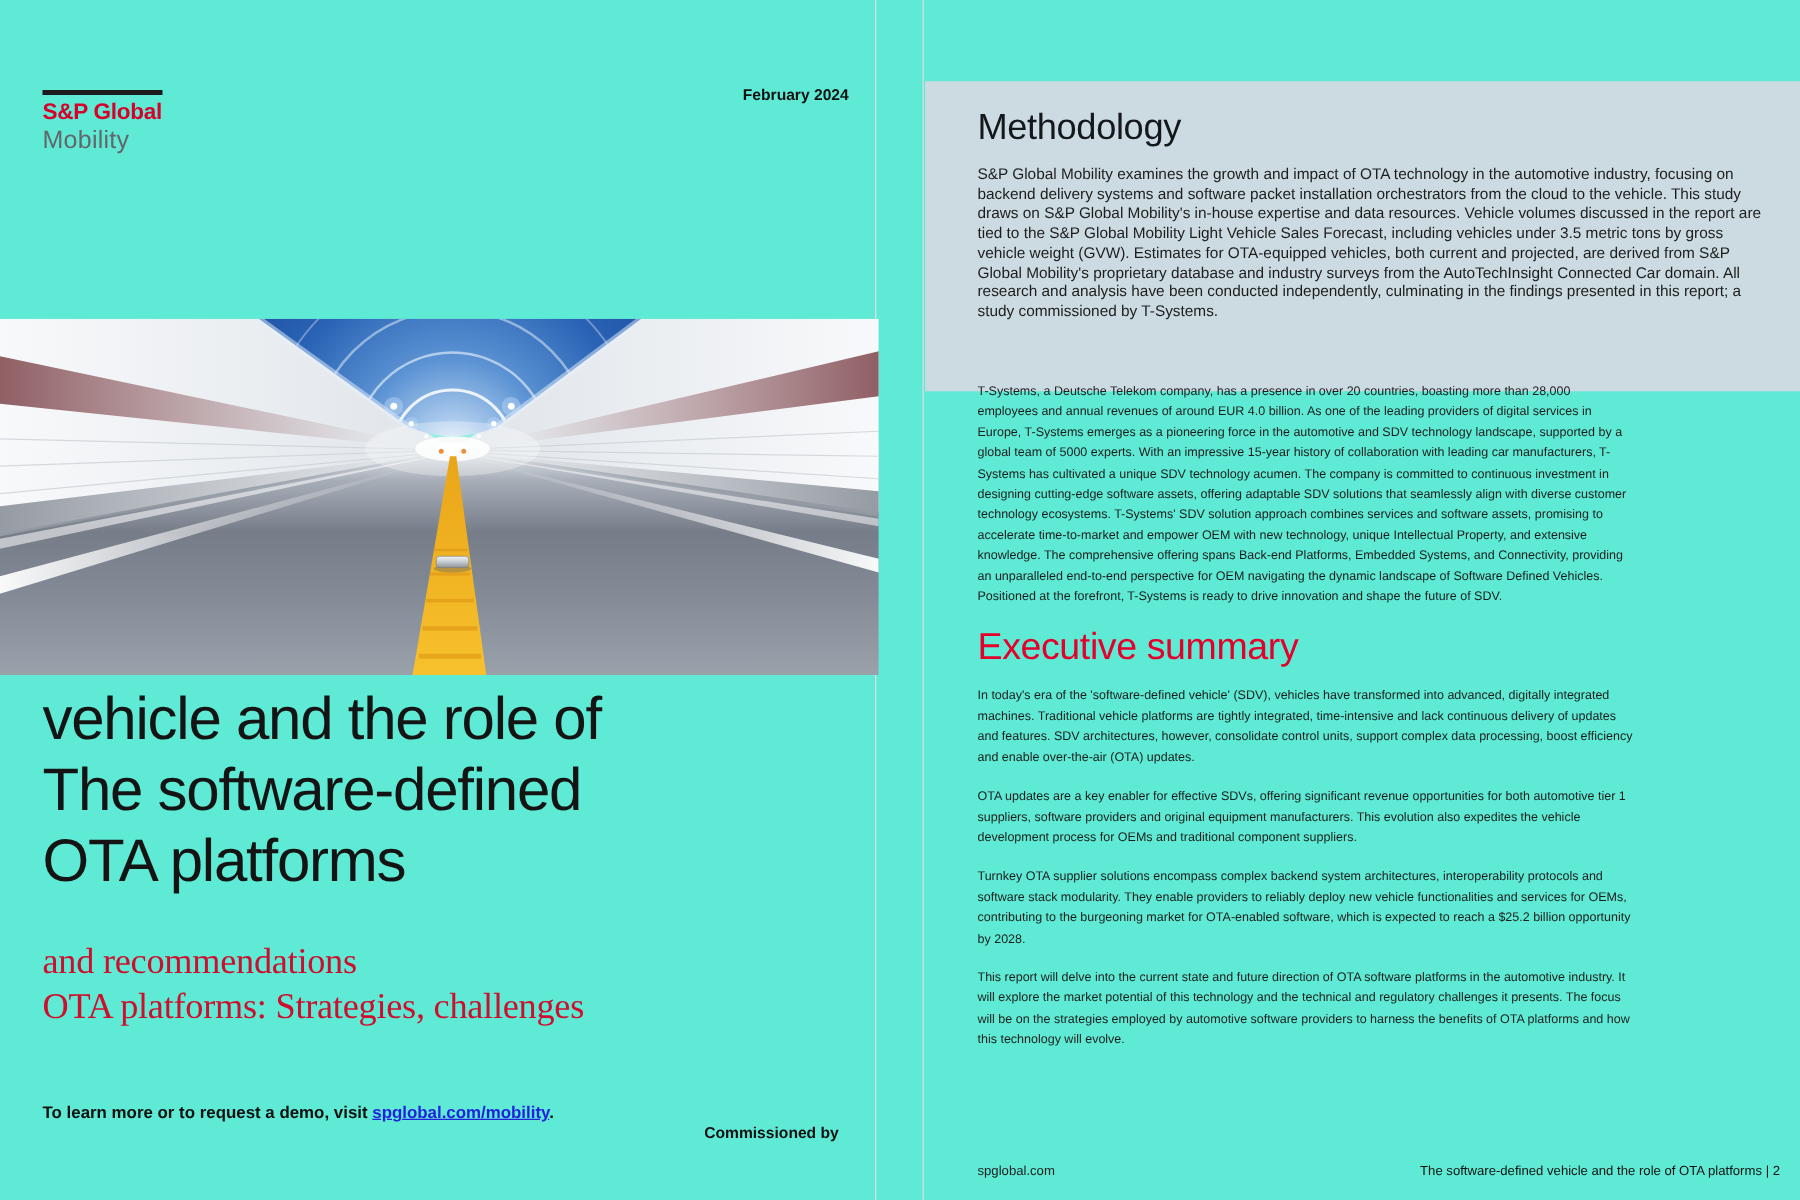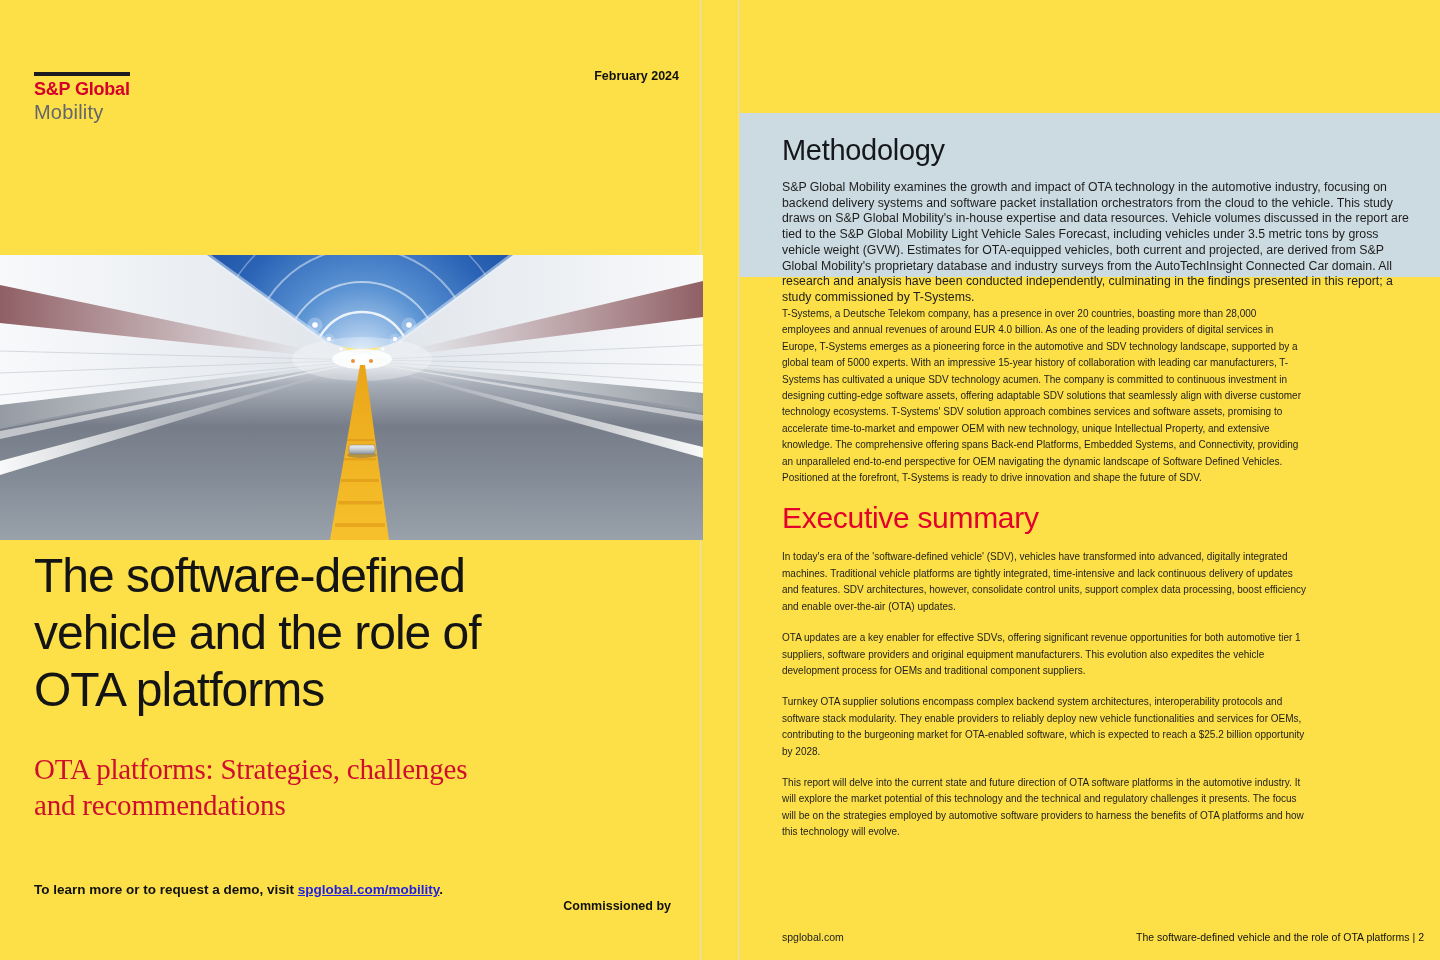--- a/index.html
+++ b/index.html
@@ -1,19 +1,19 @@
 <!DOCTYPE html>
 <html><head>
 <meta charset="utf-8">
 <style>
   * { margin:0; padding:0; box-sizing:border-box; }
   html,body { background:#ffffff; }
   .canvas {
     position:relative; width:1440px; height:960px;
-    background:#fde047; overflow:hidden;
+    background:#5eead4; overflow:hidden;
     font-family:"Liberation Sans", sans-serif;
     color:#1c1c1c;
   }
   .vline { position:absolute; top:0; width:1px; height:960px; background:#dedede; }
   .vline-a { left:700px; }
   .vline-b { left:738px; }
 
   
   .page-left { position:absolute; left:0; top:0; width:710px; height:960px; }
   .logo { position:absolute; left:34px; top:72px; }
@@ -28,22 +28,22 @@
     font-size:29px; line-height:36px; color:#ce0e2d; letter-spacing:-0.2px; }
   .cover-cta { position:absolute; left:34px; top:882px; font-size:13.5px; font-weight:700; color:#111; }
   .cover-cta a { color:#2222dd; text-decoration:underline; font-weight:700; cursor:pointer; }
   .commissioned { position:absolute; right:39px; top:899px; width:260px; text-align:right; }
   .commissioned-label { font-size:12.5px; font-weight:700; color:#111; }
   .sponsor-logo { font-family:"Liberation Serif", serif; font-size:25px; font-weight:700;
     color:#e20074; margin-top:2px; letter-spacing:0.5px; }
 
   
   .page-right { position:absolute; left:740px; top:0; width:700px; height:960px; }
-  .method-box { position:absolute; left:0; top:65px; width:700px; height:164px;
-    background:#ccdbe1; padding:21px 24px 0 42px;margin-top:48px; }
+  .method-box { position:absolute; left:0; top:65px; width:700px; height:248px;
+    background:#ccdbe1; padding:21px 24px 0 42px; }
   .method-title { font-size:29px; font-weight:400; color:#14171c; letter-spacing:-0.3px; margin-bottom:13px; }
   .method-body { font-size:12.3px; line-height:15.7px; color:#1d1d1d; width:634px; }
   .main-col { position:absolute; left:42px; top:306px; width:524px; }
   .main-col p { font-size:10px; line-height:16.4px; color:#1d1d1d; margin-bottom:15px; }
   .exec-title { font-size:30px; font-weight:400; color:#e4002b; letter-spacing:-0.3px;
     margin:9px 0 14px 0; }
   .pg-footer { position:absolute; left:42px; right:16px; top:931px; display:flex;
     justify-content:space-between; align-items:flex-start; }
   .footer-site { font-size:10.5px; color:#222; }
   .footer-right { font-size:10.5px; font-weight:400; color:#111; }
@@ -194,28 +194,28 @@
           <rect x="341" y="224" width="38" height="3"></rect>
           <rect x="344" y="203" width="32" height="2.5"></rect>
           <rect x="347" y="184" width="27" height="2"></rect>
         </g>
         <ellipse cx="362" cy="200" rx="15" ry="3" fill="#5c626b" opacity="0.4"></ellipse>
         <rect x="349" y="190" width="26" height="9" rx="2.5" fill="url(#studGrad)" stroke="#767c84" stroke-width="0.5"></rect>
       </g>
     </svg>
 
     <div class="cover-title">
+      <div>vehicle and the role of</div>
       <div>The software-defined</div>
-      <div>vehicle and the role of</div>
       <div>OTA platforms</div>
     </div>
 
     <div class="cover-subtitle">
+      <div>and recommendations</div>
       <div>OTA platforms: Strategies, challenges</div>
-      <div>and recommendations</div>
     </div>
 
     <div class="cover-cta"><span>To learn more or to request a demo, visit </span><a>spglobal.com/mobility</a><span>.</span></div>
 
     <div class="commissioned">
       <div class="commissioned-label">Commissioned by</div>
     </div>
   </div>
 
   <div class="page-right">

